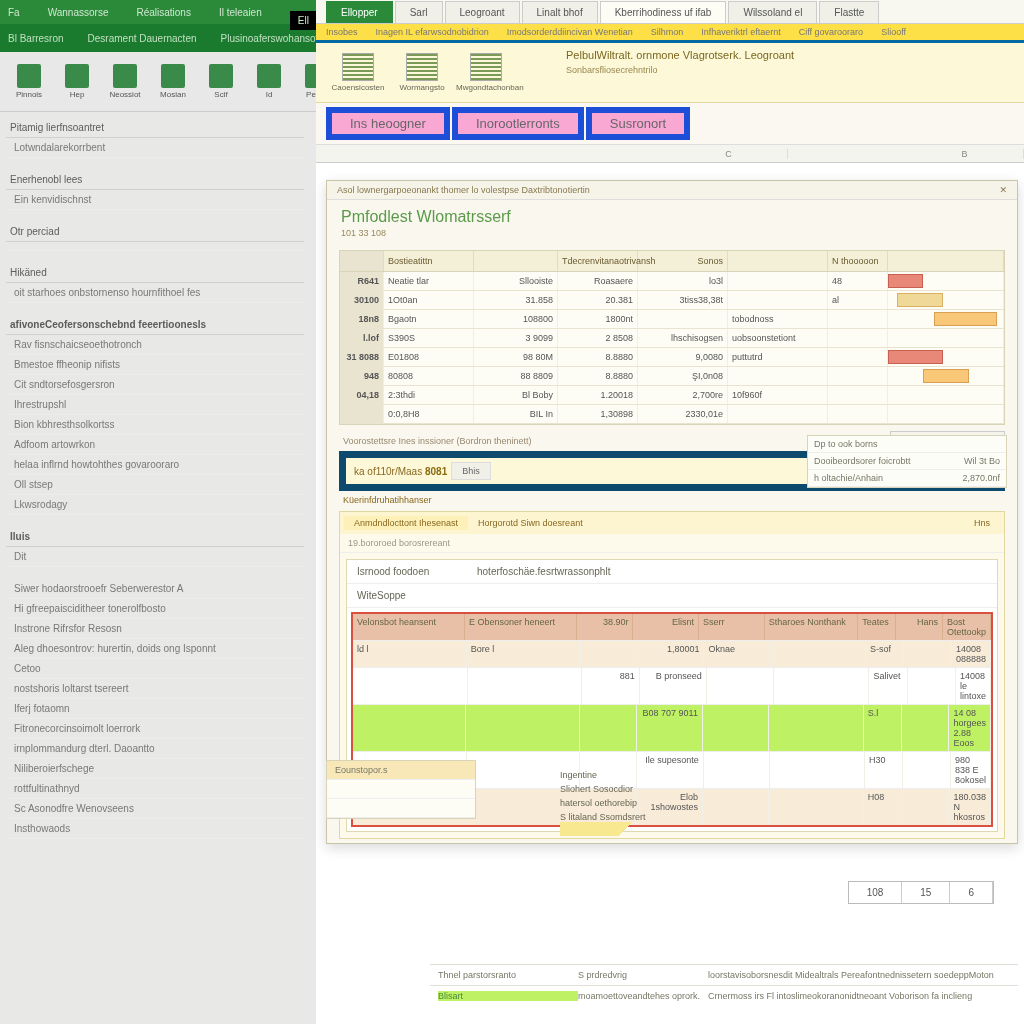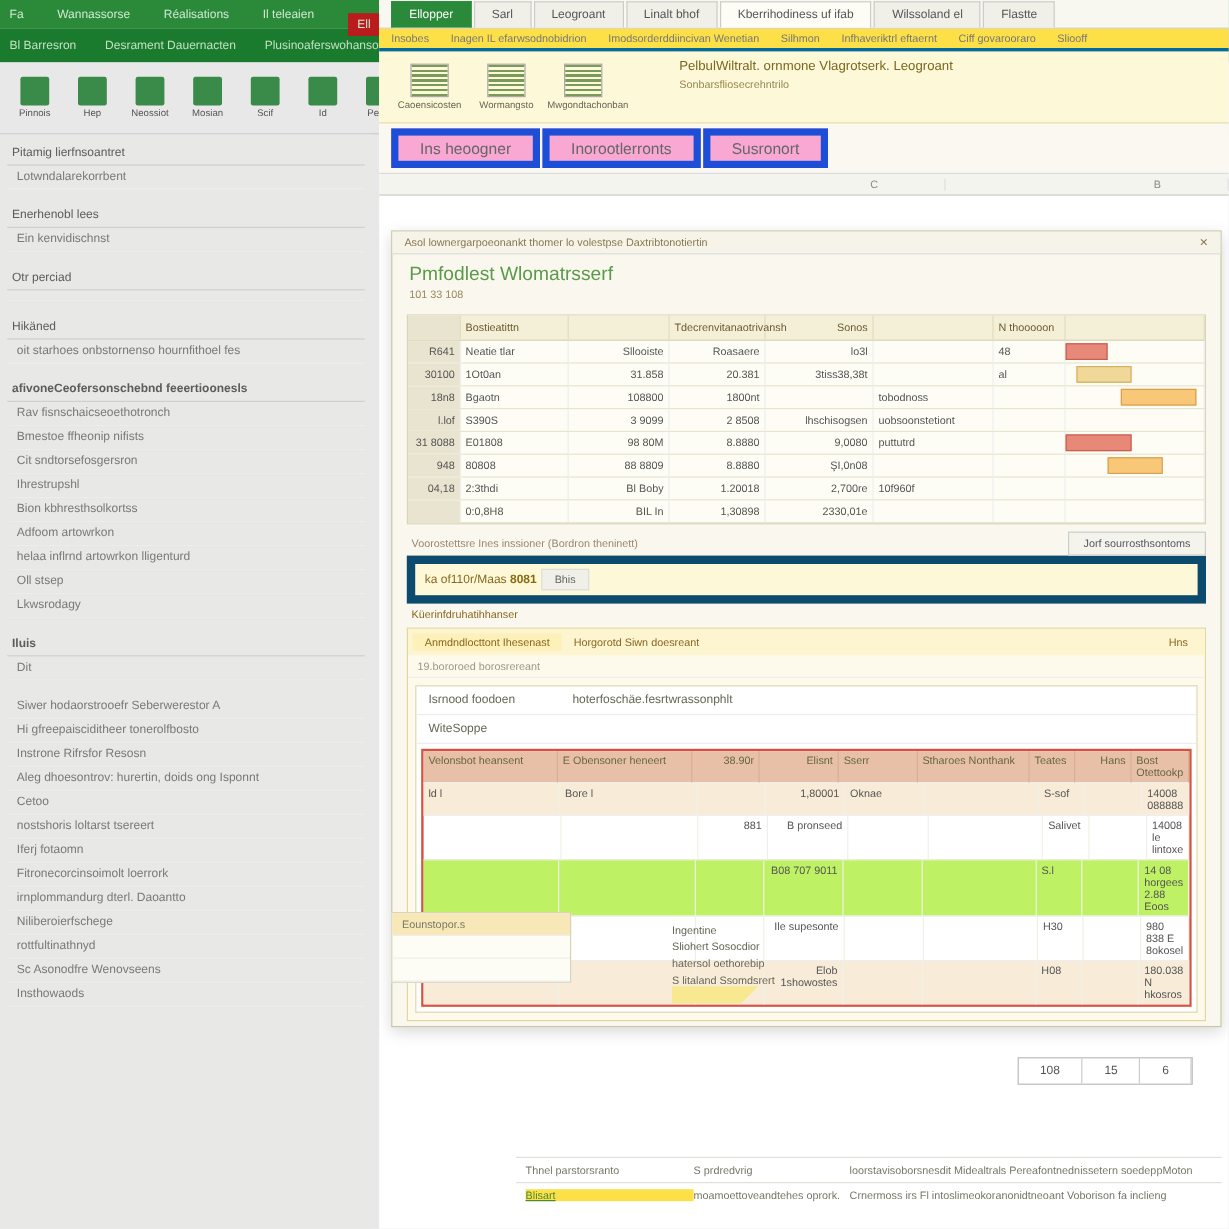--- a/index.html
+++ b/index.html
@@ -1,21 +1,21 @@
 <!DOCTYPE html>
 <html><head>
 <meta charset="utf-8">
 <style>
 * { margin: 0; padding: 0; box-sizing: border-box; font-family: "Segoe UI", Arial, sans-serif; }
 body { width: 1024px; height: 1024px; background: #e8e8e8; overflow: hidden; position: relative; font-size: 10px; }
 
 
 .ribbon-top { background: #2a8a3a; height: 24px; display: flex; align-items: center; padding: 0 8px; color: #d0e8d0; }
 .ribbon-top span { margin-right: 28px; font-size: 10px; }
-.ribbon-top .sel { background: #b91c1c; padding: 4px 8px; margin-top: 16px; }
+.ribbon-top .sel { background: #000000; padding: 4px 8px; margin-top: 16px; }
 
 .ribbon-sub { background: #1a7a2e; height: 28px; display: flex; align-items: center; padding: 0 8px; color: #c0e0c0; }
 .ribbon-sub span { margin-right: 24px; font-size: 10px; }
 
 
 .icon-row { background: #e8e8e8; height: 60px; display: flex; align-items: center; padding: 6px 8px; border-bottom: 1px solid #ccc; }
 .icon-item { width: 42px; text-align: center; margin-right: 6px; }
 .icon-glyph { width: 24px; height: 24px; background: #3a8a4a; margin: 0 auto 2px; border-radius: 2px; }
 .icon-lbl { font-size: 8px; color: #555; line-height: 9px; }
 
@@ -51,34 +51,34 @@
 
 
 .smalltabs { display: flex; padding: 4px 10px; background: #faf8f0; border-bottom: 1px solid #ddd; }
 .smalltab { padding: 3px 18px; font-size: 13px; color: #666; background: #f9a8d4; border: 6px solid #1d4ed8; margin-right: 2px; }
 
 
 .colhdr { display: flex; background: #f4f4ee; border-bottom: 1px solid #ccc; height: 18px; align-items: center; }
 .colhdr span { flex: 1; text-align: center; font-size: 9px; color: #888; border-right: 1px solid #ddd; }
 
 
-.dialog { position: absolute; left: 326px; top: 192px; right: 6px; background: #faf8ee; border: 1px solid #c8c4a8; box-shadow: 0 4px 12px rgba(0,0,0,.15); }
+.dialog { position: absolute; left: 326px; top: 180px; right: 6px; background: #faf8ee; border: 1px solid #c8c4a8; box-shadow: 0 4px 12px rgba(0,0,0,.15); }
 .dlg-bar { display: flex; justify-content: space-between; padding: 4px 10px; background: #f6f4e8; border-bottom: 1px solid #ddd; }
 .dlg-bar span { font-size: 9px; color: #887850; }
 .dlg-close { cursor: pointer; color: #666; font-size: 12px; }
 .dlg-title { font-size: 16px; color: #5a9a4a; padding: 8px 14px 2px; }
 .dlg-sub { font-size: 9px; color: #998860; padding: 0 14px 6px; }
 
 
 .tbl { margin: 6px 12px; border: 1px solid #d8d4b8; background: #fdfdf6; }
 .tbl-hdr { display: flex; background: #f4f0d8; border-bottom: 1px solid #d8d4b8; }
 .tbl-hdr span { padding: 5px 4px; font-size: 9px; color: #6a5a30; border-right: 1px solid #e0dcc0; }
 .tbl-row { display: flex; border-bottom: 1px solid #e8e4d0; font-size: 9px; color: #555; }
 .tbl-row span { padding: 4px; border-right: 1px solid #eee; }
-.c0 { width: 44px; text-align: right; background: #e8e4d0; }
+.c0 { width: 44px; text-align: right; background: #e8e4d0; font-weight: bold; }
 .c1 { width: 90px; }
 .c2 { width: 84px; text-align: right; }
 .c3 { width: 80px; text-align: right; }
 .c4 { width: 90px; text-align: right; }
 .c5 { width: 100px; }
 .c6 { width: 60px; }
 .c7 { flex: 1; position: relative; }
 .bar { position: absolute; top: 2px; bottom: 2px; background: #f0d898; border: 1px solid #d8b060; }
 .bar.red { background: #e88878; border-color: #c86050; }
 .bar.ora { background: #f8c878; border-color: #d8a050; }
@@ -120,21 +120,21 @@
 
 .bot-mid { position: absolute; left: 560px; top: 768px; font-size: 9px; color: #665; line-height: 14px; }
 .bot-tri { position: absolute; left: 560px; top: 822px; width: 130px; height: 14px; background: linear-gradient(135deg, #f8e890 50%, transparent 50%); }
 
 .pager { position: absolute; right: 30px; bottom: 120px; display: flex; border: 1px solid #bbb; background: #fff; }
 .pager span { padding: 5px 18px; border-right: 1px solid #ccc; font-size: 10px; color: #555; }
 
 .foot-rows { position: absolute; left: 430px; right: 6px; bottom: 18px; }
 .foot-row { display: flex; padding: 5px 8px; border-top: 1px solid #e0e0d8; font-size: 9px; color: #776; }
 .foot-row .a { width: 140px; } .foot-row .b { width: 130px; } .foot-row .c { flex: 1; }
-.foot-row.g .a { color: #4a8a3a; background: #fde047; text-decoration: underline; }
+.foot-row.g .a { color: #4a8a3a; background: #bef264; }
 </style>
 </head>
 <body>
 
 <div class="ribbon-top">
   <span>Fa</span>
   <span>Wannassorse</span>
   <span>Réalisations</span>
   <span>Il teleaien</span>
   <span class="sel">Ell</span>
@@ -224,21 +224,21 @@
       </div>
       <div class="bg-row">
         <span>Bion kbhresthsolkortss</span>
         <span class="num"></span>
       </div>
       <div class="bg-row">
         <span>Adfoom artowrkon</span>
         <span class="num"></span>
       </div>
       <div class="bg-row">
-        <span>helaa inflrnd artowrkon lligenturd</span>
+        <span>helaa inflrnd howtohthes govarooraro</span>
         <span class="num"></span>
       </div>
       <div class="bg-row">
         <span>Oll stsep</span>
         <span class="num"></span>
       </div>
       <div class="bg-row">
         <span>Lkwsrodagy</span>
         <span class="num"></span>
       </div>
@@ -469,20 +469,34 @@
         <span class="c1">0:0,8H8</span>
         <span class="c2">BIL In</span>
         <span class="c3">1,30898</span>
         <span class="c4">2330,01e</span>
         <span class="c5"></span>
         <span class="c6"></span>
         <span class="c7"></span>
       </div>
     </div>
 
+  <div class="mini" id="minip">
+      <div class="mini-row">
+        <span>Dp to ook borns</span>
+        <span></span>
+      </div>
+      <div class="mini-row">
+        <span>Dooibeordsorer foicrobtt</span>
+        <span>Wil   3t  Bo</span>
+      </div>
+      <div class="mini-row">
+        <span>h oltachie/Anhain</span>
+        <span>2,870.0nf</span>
+      </div>
+    </div>
 
   <div class="midsec">
     <div style="display:flex;justify-content:space-between;align-items:center">
       <span style="font-size:9px;color:#998870;padding:4px">Voorostettsre Ines inssioner  (Bordron theninett)</span>
       <span style="font-size:9px;color:#556;background:#f4f4ec;border:1px solid #ccc;padding:4px 12px">Jorf sourrosthsontoms</span>
     </div>
     <div class="midsec-bar">
       <span class="lbl">ka of110r/Maas</span>&nbsp;
       <span class="bold">8081</span>
       <span class="midsec-tab">Bhis</span>

